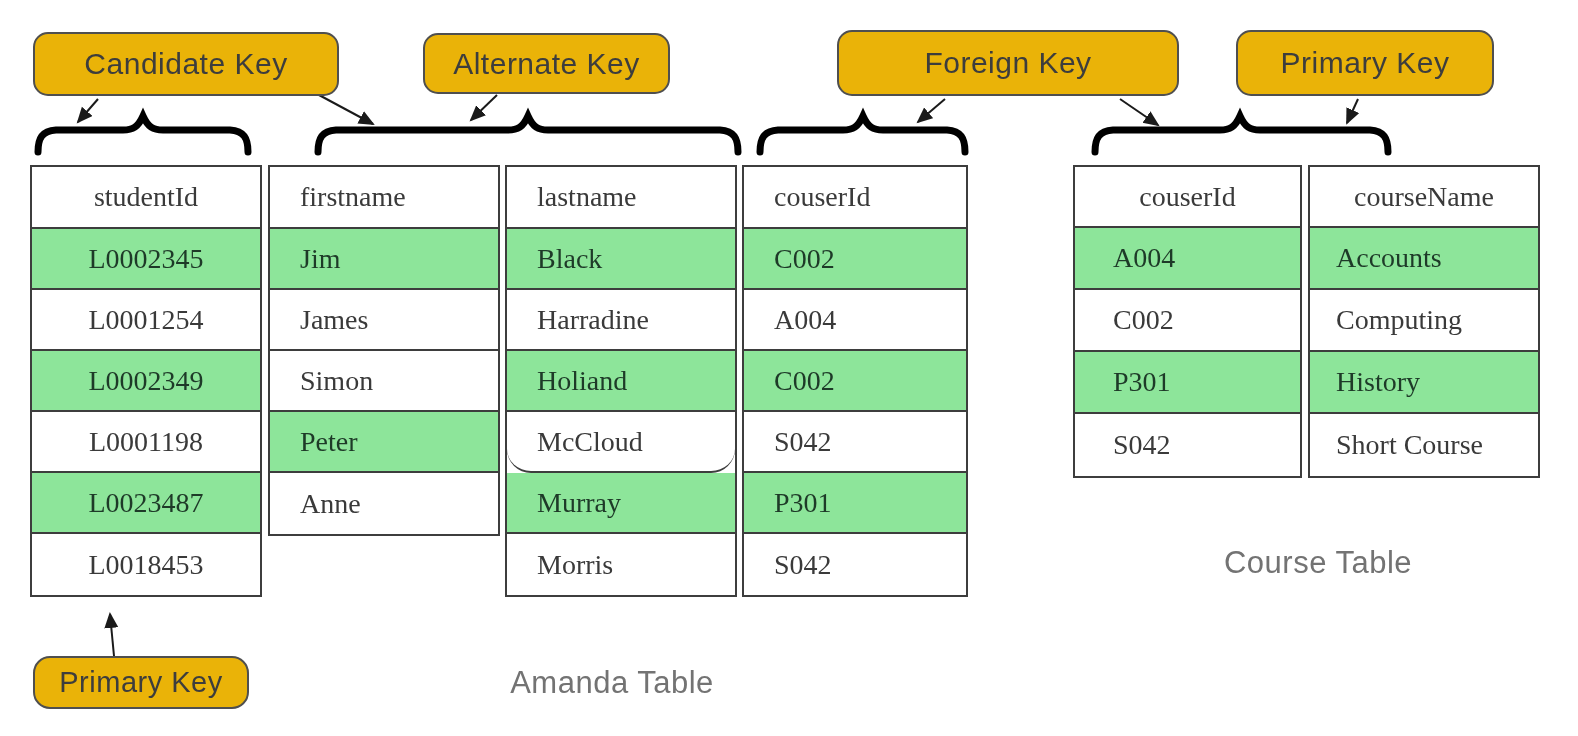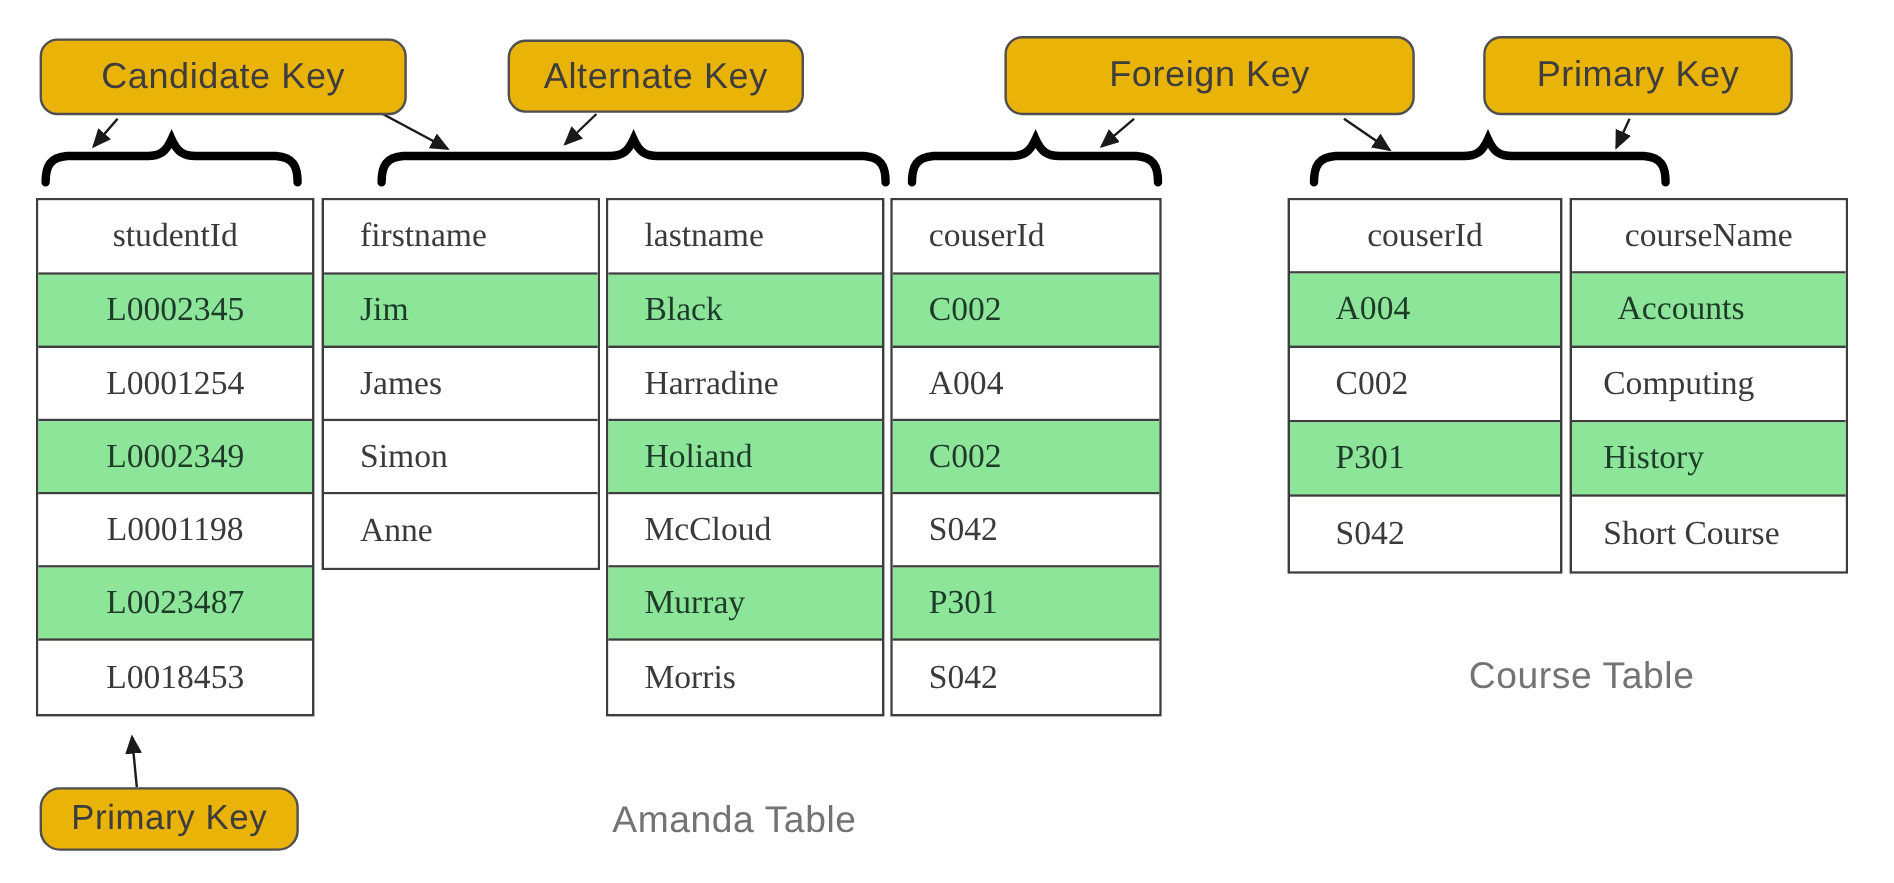--- a/index.html
+++ b/index.html
@@ -84,29 +84,30 @@
     <div class="cell center" style="height:61px;">L0001198</div>
     <div class="cell center green" style="height:61px;">L0023487</div>
     <div class="cell center" style="height:61px;">L0018453</div>
   </div>
 
   <div class="tcol" style="left:268px;top:165px;width:232px;">
     <div class="cell head" style="height:62px;">firstname</div>
     <div class="cell green" style="height:61px;">Jim</div>
     <div class="cell" style="height:61px;">James</div>
     <div class="cell" style="height:61px;">Simon</div>
+    <div class="cell green" style="height:61px;">Peter</div>
     <div class="cell" style="height:61px;">Anne</div>
   </div>
 
   <div class="tcol" style="left:505px;top:165px;width:232px;">
     <div class="cell head" style="height:62px;">lastname</div>
     <div class="cell green" style="height:61px;">Black</div>
     <div class="cell" style="height:61px;">Harradine</div>
     <div class="cell green" style="height:61px;">Holiand</div>
-    <div class="cell" style="height:61px;">McCloud</div>
+    <div class="cell" style="height:61px;border-radius:24px;">McCloud</div>
     <div class="cell green" style="height:61px;">Murray</div>
     <div class="cell" style="height:61px;">Morris</div>
   </div>
 
   <div class="tcol" style="left:742px;top:165px;width:226px;">
     <div class="cell head" style="height:62px;">couserId</div>
     <div class="cell green" style="height:61px;">C002</div>
     <div class="cell" style="height:61px;">A004</div>
     <div class="cell green" style="height:61px;">C002</div>
     <div class="cell" style="height:61px;">S042</div>
@@ -117,21 +118,21 @@
   <div class="tcol" style="left:1073px;top:165px;width:229px;">
     <div class="cell head center" style="height:61px;">couserId</div>
     <div class="cell green" style="height:62px;padding-left:38px;">A004</div>
     <div class="cell" style="height:62px;padding-left:38px;">C002</div>
     <div class="cell green" style="height:62px;padding-left:38px;">P301</div>
     <div class="cell" style="height:62px;padding-left:38px;">S042</div>
   </div>
 
   <div class="tcol" style="left:1308px;top:165px;width:232px;">
     <div class="cell head center" style="height:61px;">courseName</div>
-    <div class="cell green" style="height:62px;padding-left:38px;">Accounts</div>
+    <div class="cell green" style="height:62px;padding-left:26px;">Accounts</div>
     <div class="cell" style="height:62px;padding-left:26px;">Computing</div>
     <div class="cell green" style="height:62px;padding-left:26px;">History</div>
     <div class="cell" style="height:62px;padding-left:26px;">Short Course</div>
   </div>
 
   <div class="caption" style="left:452px;top:665px;">Amanda Table</div>
   <div class="caption" style="left:1158px;top:545px;">Course Table</div>
 
 </div>
 

